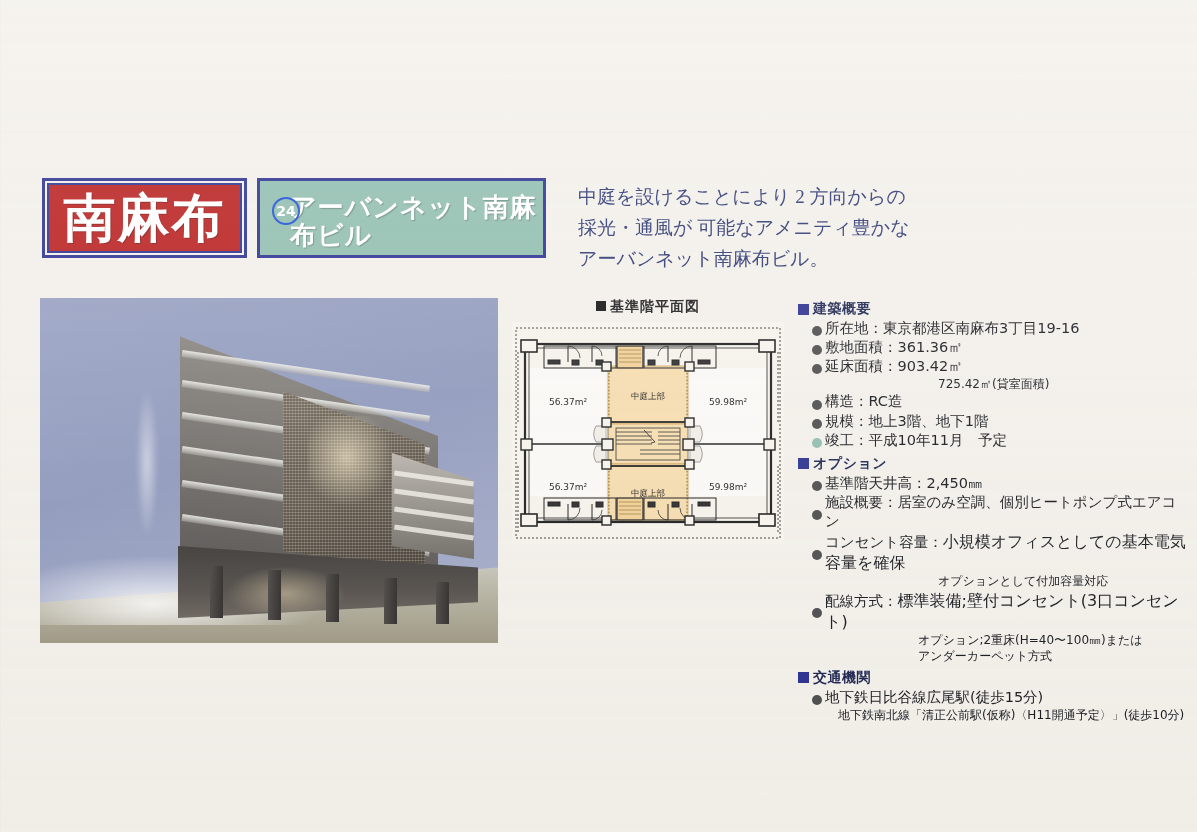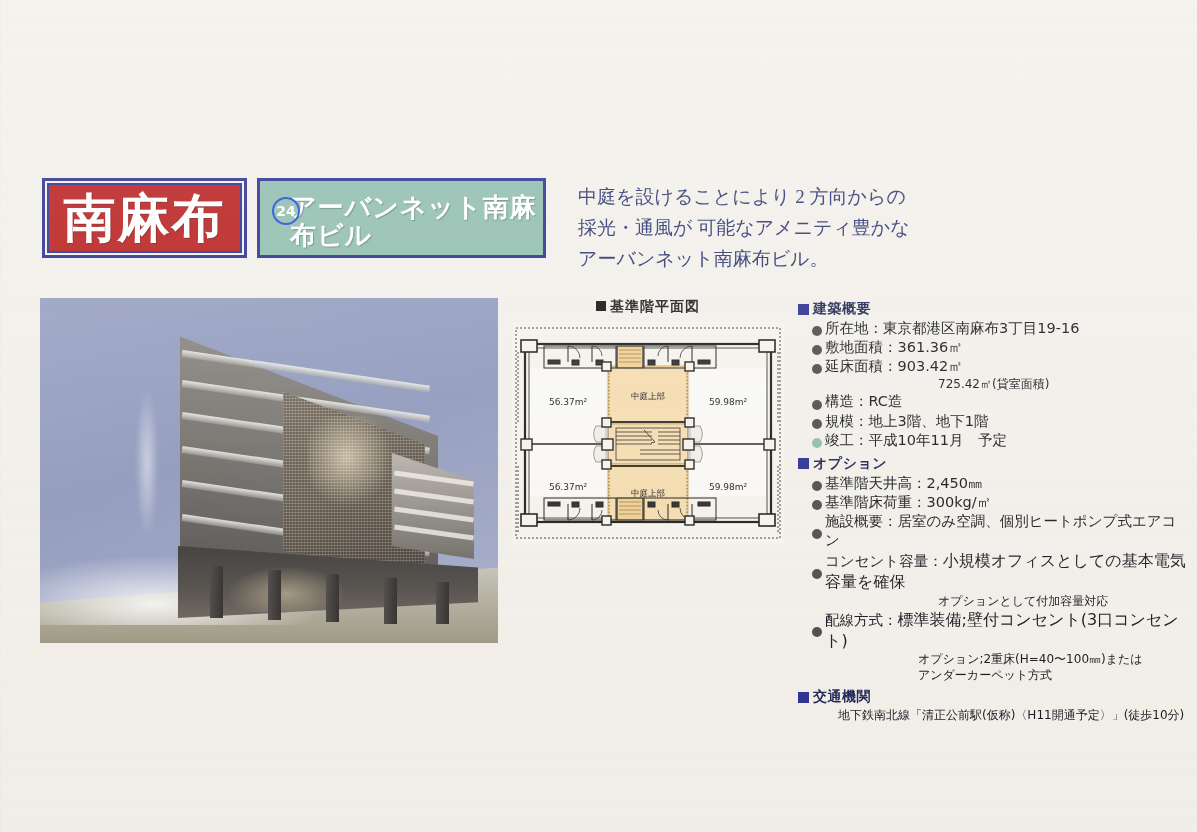--- a/index.html
+++ b/index.html
@@ -530,40 +530,40 @@
         <div class="spec-head">
           <span class="sq"></span>
           <span>オプション</span>
         </div>
         <div class="spec-item">
           <span class="bullet"></span>
           <span class="spec-text">基準階天井高：2,450㎜</span>
         </div>
         <div class="spec-item">
           <span class="bullet"></span>
-          <span class="spec-text">基準階床荷重：300kg/㎡</span>
-        </div>
-        <div class="spec-item">
-          <span class="bullet"></span>
           <span class="spec-text">施設概要：居室のみ空調、個別ヒートポンプ式エアコン</span>
         </div>
         <div class="spec-item">
           <span class="bullet"></span>
           <span class="spec-text">コンセント容量：<span class="small">小規模オフィスとしての基本電気容量を確保</span></span>
         </div>
         <div class="spec-sub indent-lg">オプションとして付加容量対応</div>
         <div class="spec-item">
           <span class="bullet"></span>
           <span class="spec-text">配線方式：<span class="small">標準装備;壁付コンセント(3口コンセント)</span></span>
         </div>
         <div class="spec-sub indent-md">オプション;2重床(H=40〜100㎜)または</div>
         <div class="spec-sub indent-md">アンダーカーペット方式</div>
       </div>
       <div class="spec-group">
         <div class="spec-head">
           <span class="sq"></span>
           <span>交通機関</span>
         </div>
+        <div class="spec-item">
+          <span class="bullet"></span>
+          <span class="spec-text">地下鉄日比谷線広尾駅(徒歩15分)</span>
+        </div>
         <div class="spec-sub indent-sm">地下鉄南北線「清正公前駅(仮称)〈H11開通予定〉」(徒歩10分)</div>
       </div>
     </div>
 
 </div>
 
 </body></html>

